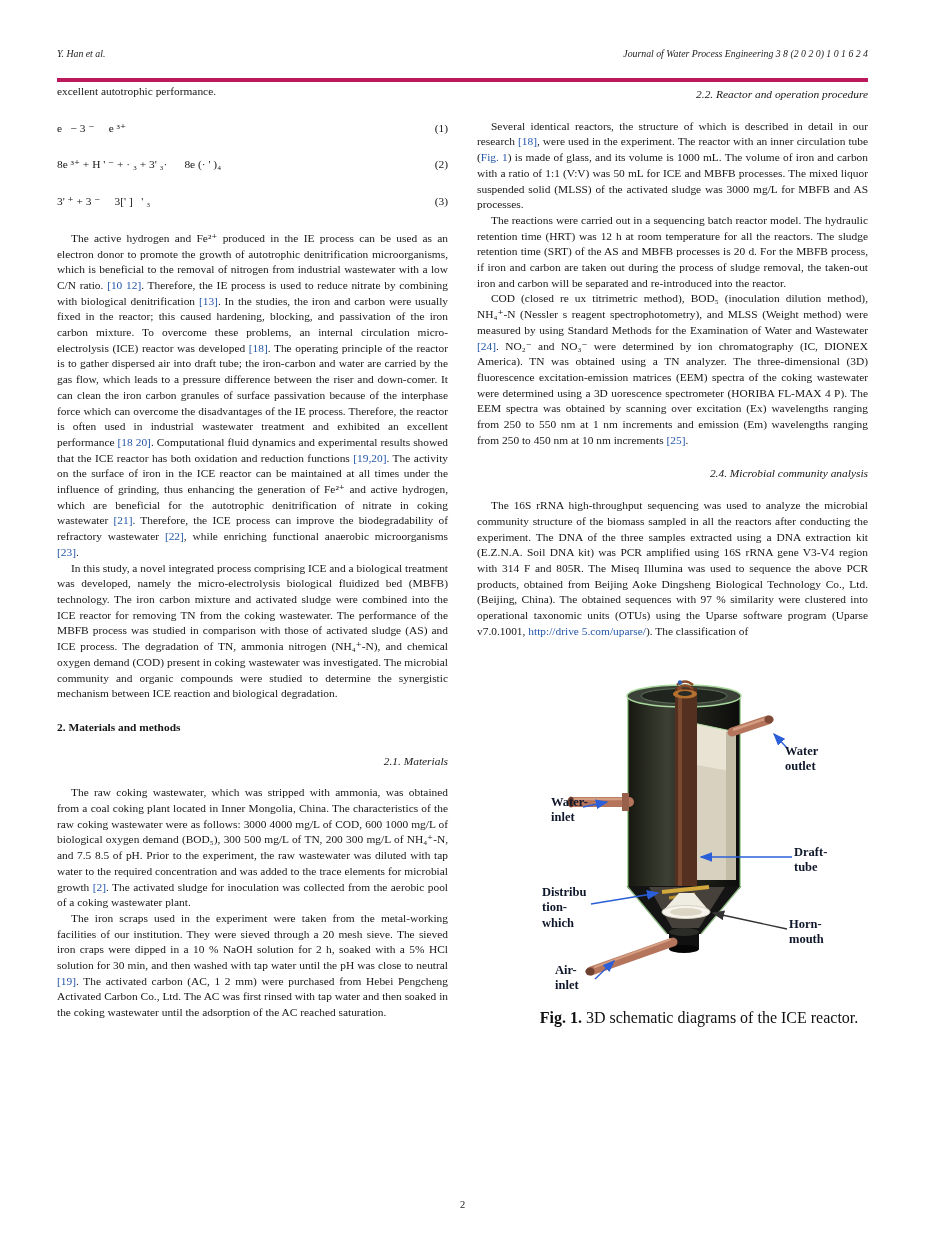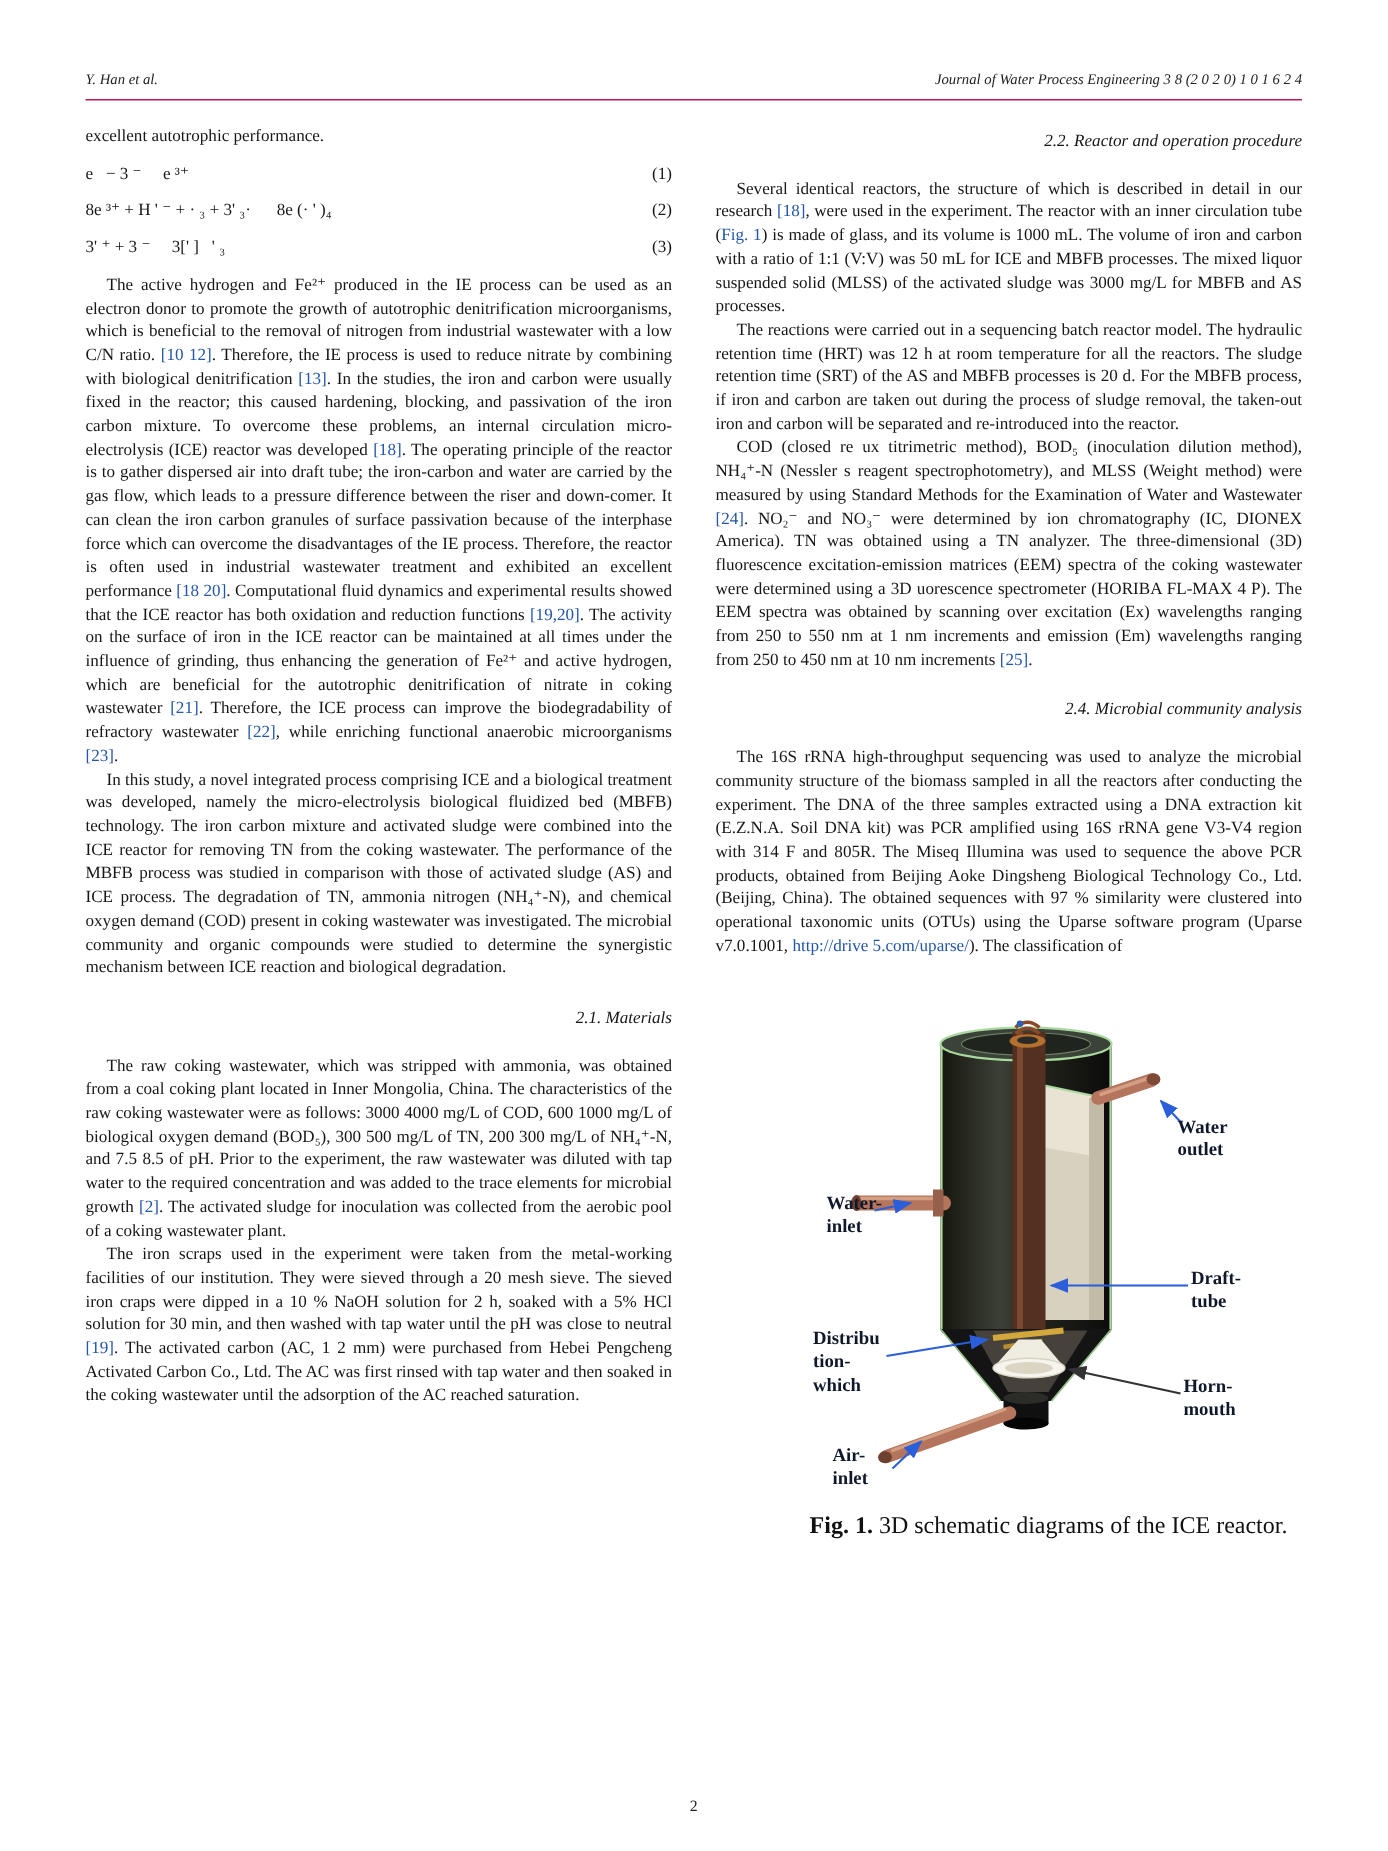--- a/index.html
+++ b/index.html
@@ -5,30 +5,30 @@
   html,body { margin:0; padding:0; background:#ffffff; }
   .page {
     position:relative; width:925px; height:1234px; background:#fff;
     font-family:"Liberation Serif","DejaVu Serif",serif; color:#161616;
     overflow:hidden; box-sizing:border-box;
   }
   .header {
     position:absolute; top:48px; left:57px; width:811px;
     display:flex; justify-content:space-between; align-items:flex-end;
     font-size:9.8px; font-style:italic; color:#222;
-    border-bottom:1px solid #be185d; padding-bottom:7px;
+    border-bottom:4px solid #be185d; padding-bottom:19px;
   }
   .columns {
     position:absolute; top:84px; left:57px; width:811px;
     display:flex; gap:29px;
   }
   .col { width:391px; font-size:11.4px; line-height:15.7px; text-align:justify; }
   .lead { margin:0 0 6px 0; text-indent:0; }
   p.para { margin:0; text-indent:14px; }
-  .eq { display:flex; margin:9px 0; }
+  .eq { display:flex; margin:21px 0; }
   .eq-body { flex:1; white-space:pre-wrap; }
   .eq-num { margin-left:8px; }
   .sec-h { font-weight:bold; margin:18px 0 16px 0; text-align:left; }
   .sub-h { font-style:italic; margin:18px 0 16px 0; text-align:right; }
   .col-right .sub-h:first-child { margin-top:3px; }
   .seg-link { color:var(--link,#2456a8); }
 
   .fig-wrap { position:relative; width:340px; height:320px; margin:40px 0 0 52px; }
   .fig-svg { position:absolute; left:0; top:0; }
   .fig-label {
@@ -68,20 +68,21 @@
         <span class="eq-num">(2)</span>
       </div>
       <div class="eq">
         <span class="eq-body">3' ⁺ + 3 ⁻     3[' ]   ' ₃</span>
         <span class="eq-num">(3)</span>
       </div>
 
       <p class="para"><span>The active hydrogen and Fe²⁺ produced in the IE process can be used as an electron donor to promote the growth of autotrophic denitrification microorganisms, which is beneficial to the removal of nitrogen from industrial wastewater with a low C/N ratio. </span><span class="seg-link">[10 12]</span><span>. Therefore, the IE process is used to reduce nitrate by combining with biological denitrification </span><span class="seg-link">[13]</span><span>. In the studies, the iron and carbon were usually fixed in the reactor; this caused hardening, blocking, and passivation of the iron carbon mixture. To overcome these problems, an internal circulation micro-electrolysis (ICE) reactor was developed </span><span class="seg-link">[18]</span><span>. The operating principle of the reactor is to gather dispersed air into draft tube; the iron-carbon and water are carried by the gas flow, which leads to a pressure difference between the riser and down-comer. It can clean the iron carbon granules of surface passivation because of the interphase force which can overcome the disadvantages of the IE process. Therefore, the reactor is often used in industrial wastewater treatment and exhibited an excellent performance </span><span class="seg-link">[18 20]</span><span>. Computational fluid dynamics and experimental results showed that the ICE reactor has both oxidation and reduction functions </span><span class="seg-link">[19,20]</span><span>. The activity on the surface of iron in the ICE reactor can be maintained at all times under the influence of grinding, thus enhancing the generation of Fe²⁺ and active hydrogen, which are beneficial for the autotrophic denitrification of nitrate in coking wastewater </span><span class="seg-link">[21]</span><span>. Therefore, the ICE process can improve the biodegradability of refractory wastewater </span><span class="seg-link">[22]</span><span>, while enriching functional anaerobic microorganisms </span><span class="seg-link">[23]</span><span>.</span></p>
       <p class="para"><span>In this study, a novel integrated process comprising ICE and a biological treatment was developed, namely the micro-electrolysis biological fluidized bed (MBFB) technology. The iron carbon mixture and activated sludge were combined into the ICE reactor for removing TN from the coking wastewater. The performance of the MBFB process was studied in comparison with those of activated sludge (AS) and ICE process. The degradation of TN, ammonia nitrogen (NH₄⁺-N), and chemical oxygen demand (COD) present in coking wastewater was investigated. The microbial community and organic compounds were studied to determine the synergistic mechanism between ICE reaction and biological degradation.</span></p>
 
+      <div class="sec-h">2. Materials and methods</div>
       <div class="sub-h">2.1. Materials</div>
 
       <p class="para"><span>The raw coking wastewater, which was stripped with ammonia, was obtained from a coal coking plant located in Inner Mongolia, China. The characteristics of the raw coking wastewater were as follows: 3000 4000 mg/L of COD, 600 1000 mg/L of biological oxygen demand (BOD₅), 300 500 mg/L of TN, 200 300 mg/L of NH₄⁺-N, and 7.5 8.5 of pH. Prior to the experiment, the raw wastewater was diluted with tap water to the required concentration and was added to the trace elements for microbial growth </span><span class="seg-link">[2]</span><span>. The activated sludge for inoculation was collected from the aerobic pool of a coking wastewater plant.</span></p>
       <p class="para"><span>The iron scraps used in the experiment were taken from the metal-working facilities of our institution. They were sieved through a 20 mesh sieve. The sieved iron craps were dipped in a 10 % NaOH solution for 2 h, soaked with a 5% HCl solution for 30 min, and then washed with tap water until the pH was close to neutral </span><span class="seg-link">[19]</span><span>. The activated carbon (AC, 1 2 mm) were purchased from Hebei Pengcheng Activated Carbon Co., Ltd. The AC was first rinsed with tap water and then soaked in the coking wastewater until the adsorption of the AC reached saturation.</span></p>
     </div>
 
     <div class="col col-right">
       <div class="sub-h">2.2. Reactor and operation procedure</div>
       <p class="para"><span>Several identical reactors, the structure of which is described in detail in our research </span><span class="seg-link">[18]</span><span>, were used in the experiment. The reactor with an inner circulation tube (</span><span class="seg-link">Fig. 1</span><span>) is made of glass, and its volume is 1000 mL. The volume of iron and carbon with a ratio of 1:1 (V:V) was 50 mL for ICE and MBFB processes. The mixed liquor suspended solid (MLSS) of the activated sludge was 3000 mg/L for MBFB and AS processes.</span></p>
       <p class="para"><span>The reactions were carried out in a sequencing batch reactor model. The hydraulic retention time (HRT) was 12 h at room temperature for all the reactors. The sludge retention time (SRT) of the AS and MBFB processes is 20 d. For the MBFB process, if iron and carbon are taken out during the process of sludge removal, the taken-out iron and carbon will be separated and re-introduced into the reactor.</span></p>

